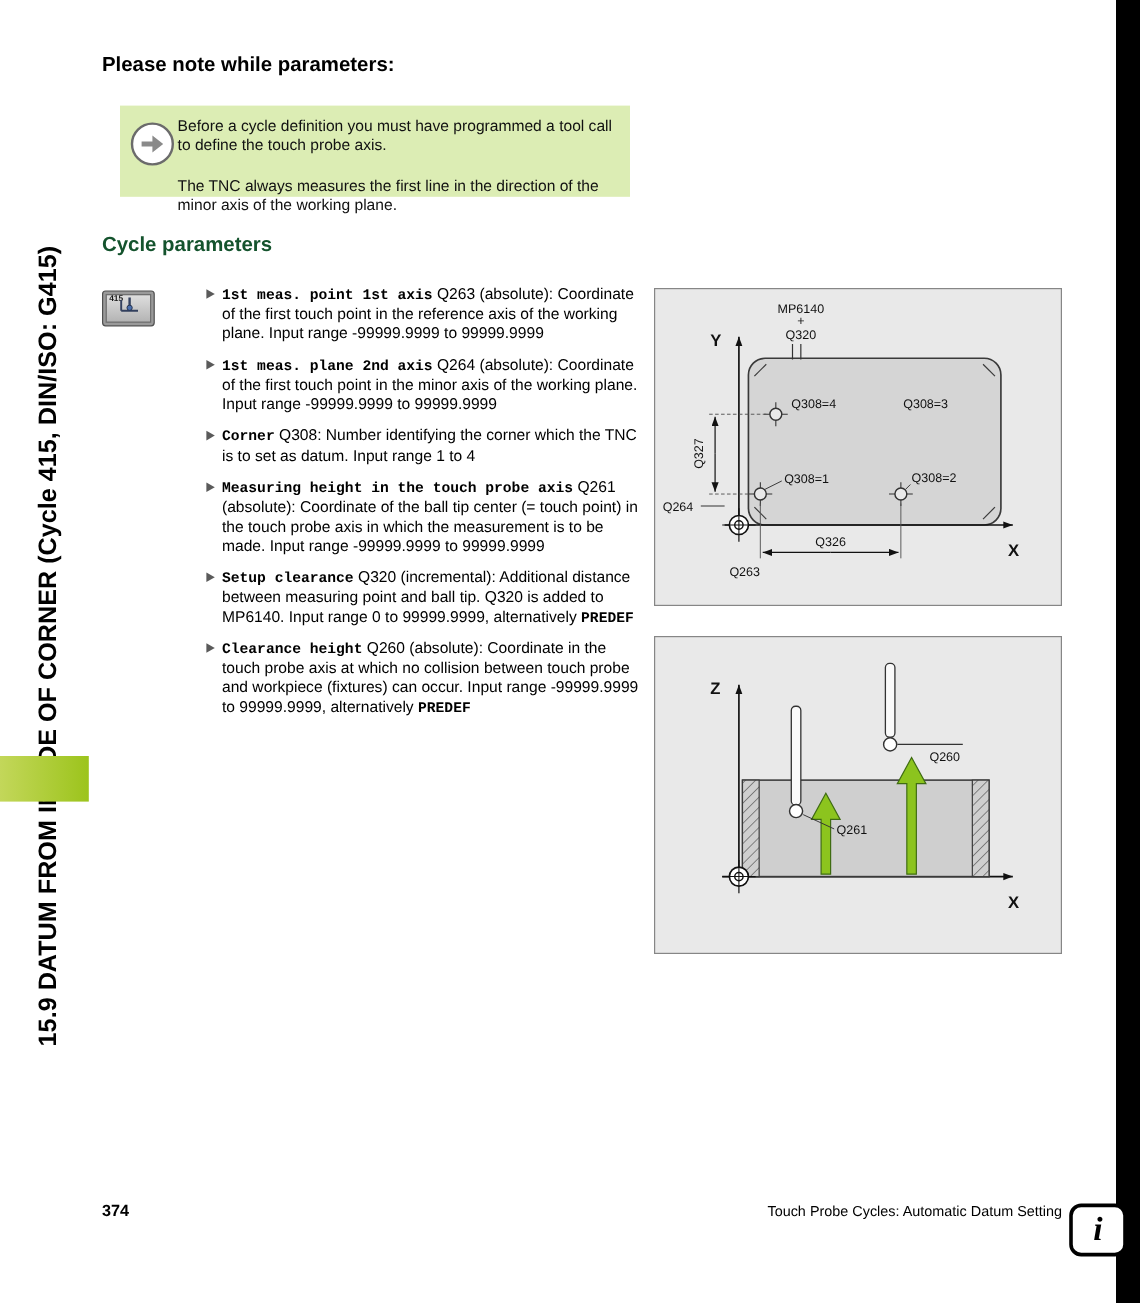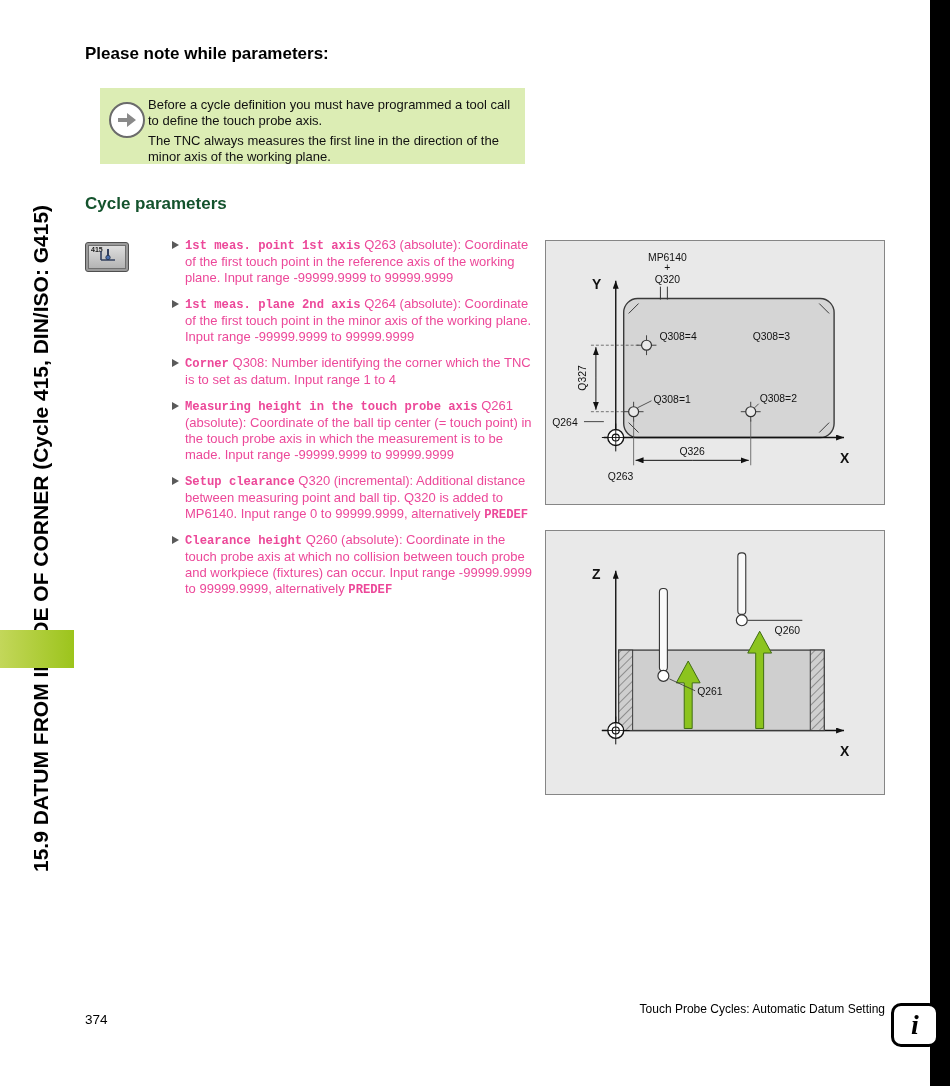--- a/index.html
+++ b/index.html
@@ -14,39 +14,39 @@
     writing-mode:vertical-rl; transform:rotate(180deg);
     font-size:21px; font-weight:bold; color:#000; white-space:nowrap; line-height:38px;
   }
   .green-marker { position:absolute; left:0; top:630px; width:74px; height:38px;
     background:linear-gradient(to right,#c3d75a,#9cc41c); }
   .note-heading { position:absolute; left:85px; top:44px; font-size:17px; font-weight:bold; color:#000; }
   .note-box { position:absolute; left:100px; top:88px; width:425px; height:76px; background:#dcedb4; }
   .note-icon { position:absolute; left:9px; top:14px; width:36px; height:36px; border:2px solid #6b6b6b;
     border-radius:50%; background:#fff; display:flex; align-items:center; justify-content:center; }
   .note-text { margin-left:48px; padding:9px 8px 0 0; font-size:13px; line-height:16px; color:#111; }
-  .note-text .p2 { margin-top:4px; }
+  .note-text .p2 { margin-top:18px; }
   .section-heading { position:absolute; left:85px; top:194px; font-size:17px; font-weight:bold; color:#14532d; }
   .softkey { position:absolute; left:85px; top:242px; width:44px; height:30px; background:#9a9a9a;
     border:1px solid #4f4f4f; border-radius:3px; padding:2px; }
   .softkey-inner { width:100%; height:100%; background:linear-gradient(#dedede,#b4b4b4);
     border:1px solid #6f6f6f; position:relative; }
   .softkey-label { position:absolute; top:0px; left:2px; font-size:7px; font-weight:bold; color:#1a1a1a; }
   .softkey-glyph { position:absolute; right:3px; bottom:1px; }
-  .params { position:absolute; left:172px; top:237px; width:363px; font-size:13px; line-height:16px; color:#ec4899; }
+  .params { position:absolute; left:172px; top:237px; width:363px; font-size:13px; line-height:16px; color:#000000; }
   .param { position:relative; padding-left:13px; margin-bottom:9px; }
   .param .bullet { position:absolute; left:0; top:3.5px; width:0; height:0;
     border-left:7px solid #5a5a5a; border-top:4.5px solid transparent; border-bottom:4.5px solid transparent; }
   .mono-b { font-family:"Liberation Mono", monospace; font-weight:bold; font-size:12.2px; }
   .fig { position:absolute; width:340px; height:265px; background:#e9e9e9; border:1px solid #868686; }
   .fig1 { left:545px; top:240px; }
   .fig2 { left:545px; top:530px; }
   svg text { font-family:"Liberation Sans", sans-serif; font-size:10.5px; fill:#111; }
   svg text.ax { font-size:14px; font-weight:bold; }
-  .footer-page { position:absolute; left:85px; top:1001px; font-size:13.5px; font-weight:normal; color:#000;margin-top:11px; }
+  .footer-page { position:absolute; left:85px; top:1001px; font-size:13.5px; font-weight:bold; color:#000; }
   .footer-text { position:absolute; right:65px; top:1002px; font-size:12px; color:#000; }
   .info-btn { position:absolute; right:11px; top:1003px; width:48px; height:44px; background:#fff;
     border:3px solid #000; border-radius:10px; display:flex; align-items:center; justify-content:center;
     font-family:"Liberation Serif", serif; font-style:italic; font-weight:bold; font-size:28px; color:#000; cursor:pointer; }
 </style>
 </head>
 <body>
 
 <div class="page">
 

